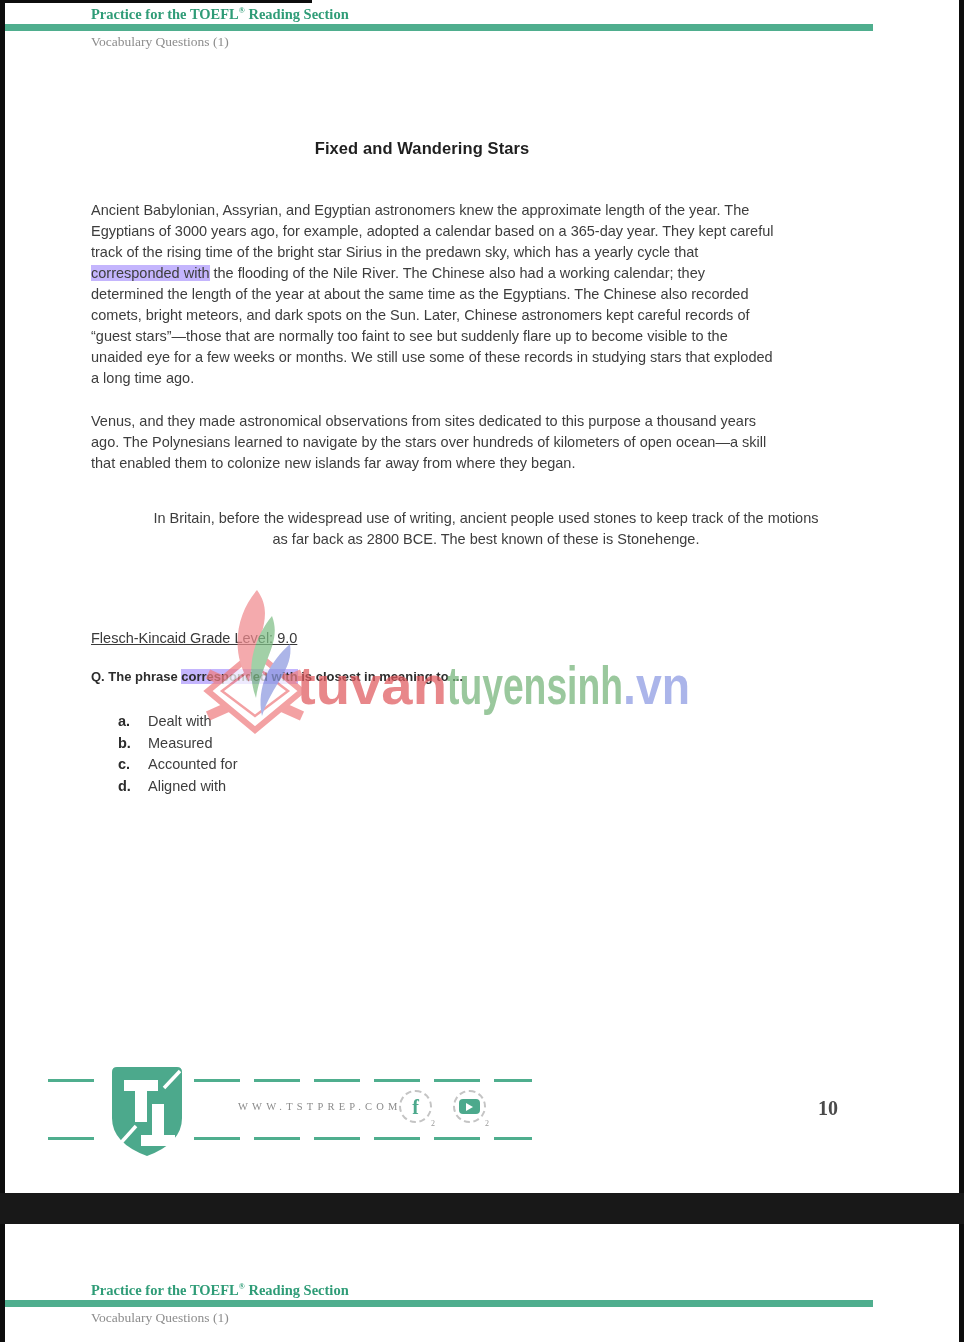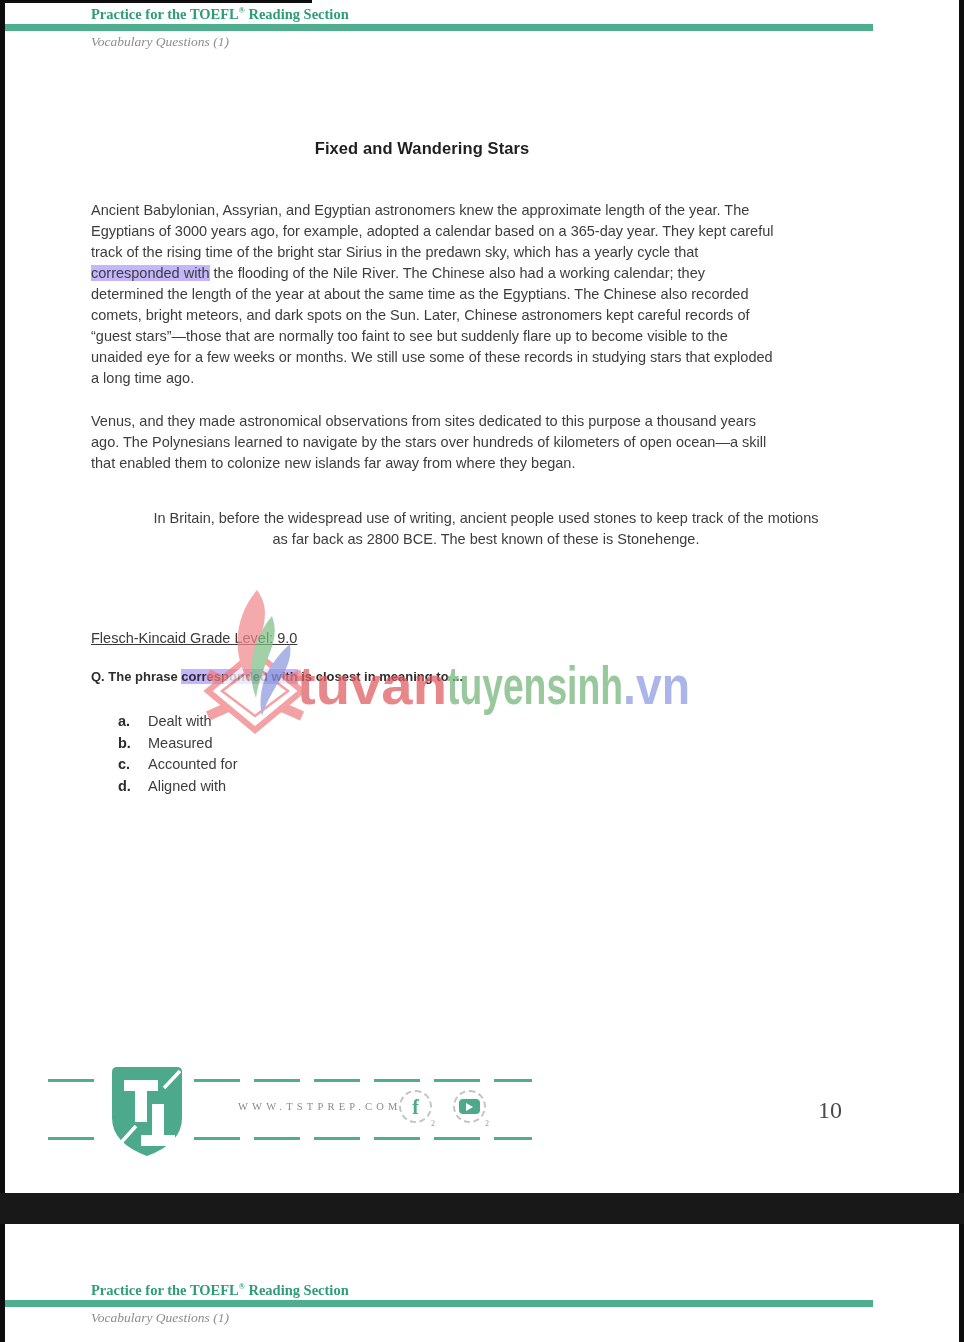--- a/index.html
+++ b/index.html
@@ -18,21 +18,21 @@
   .doc-header-title{
     position:absolute;left:91px;white-space:nowrap;
     font-family:"Liberation Serif","DejaVu Serif",serif;
     font-weight:bold;font-size:14.5px;color:#2f9c77;
   }
   .reg{font-size:8px;vertical-align:super;}
   .green-bar{position:absolute;left:5px;width:868px;height:7px;background:#4fae8e;}
   .doc-header-sub{
     position:absolute;left:91px;white-space:nowrap;
     font-family:"Liberation Serif","DejaVu Serif",serif;
-    font-style:italic;font-size:13.5px;color:#8c8c8c;
+    font-size:13.5px;color:#8c8c8c;
   }
   .hd1-title{top:6px;} .hd1-bar{top:24px;} .hd1-sub{top:34px;}
   .hd2-title{top:1282px;} .hd2-bar{top:1300px;} .hd2-sub{top:1310px;}
 
   .article-title{
     position:absolute;left:0;top:139px;width:844px;text-align:center;
     font-weight:bold;font-size:16.5px;color:#1f1f1f;letter-spacing:.1px;
   }
 
   .para{position:absolute;left:91px;width:790px;}
@@ -78,21 +78,21 @@
   .yt-box{width:21px;height:15px;background:#4ca98c;border-radius:4px;
     display:flex;align-items:center;justify-content:center;}
   .yt-tri{width:0;height:0;border-left:7px solid #ffffff;
     border-top:4.5px solid transparent;border-bottom:4.5px solid transparent;}
   .soc-sub{position:absolute;top:1119px;font-size:8px;color:#9a9a9a;
     font-family:"Liberation Serif","DejaVu Serif",serif;}
   .ss1{left:431px;} .ss2{left:485px;}
   .page-num{
     position:absolute;left:818px;top:1097px;
     font-family:"Liberation Serif","DejaVu Serif",serif;
-    font-weight:normal;font-size:24px;color:#4a4a4a;
+    font-weight:bold;font-size:20px;color:#4a4a4a;
   }
 </style>
 </head>
 <body>
 
 <div class="b-left"></div>
 <div class="b-right"></div>
 <div class="b-top"></div>
 
 <div class="doc-header-title hd1-title"><span>Practice for the TOEFL</span><span class="reg">®</span><span> Reading Section</span></div>

